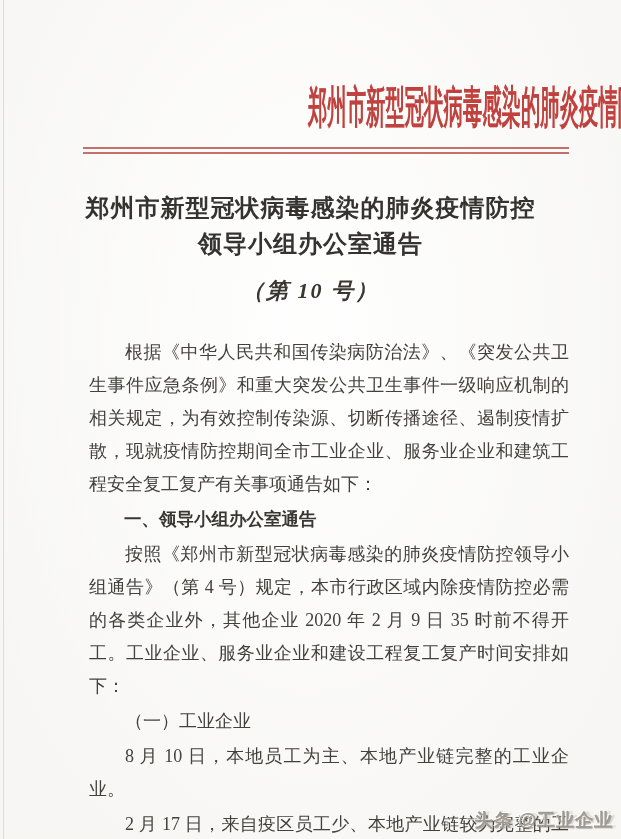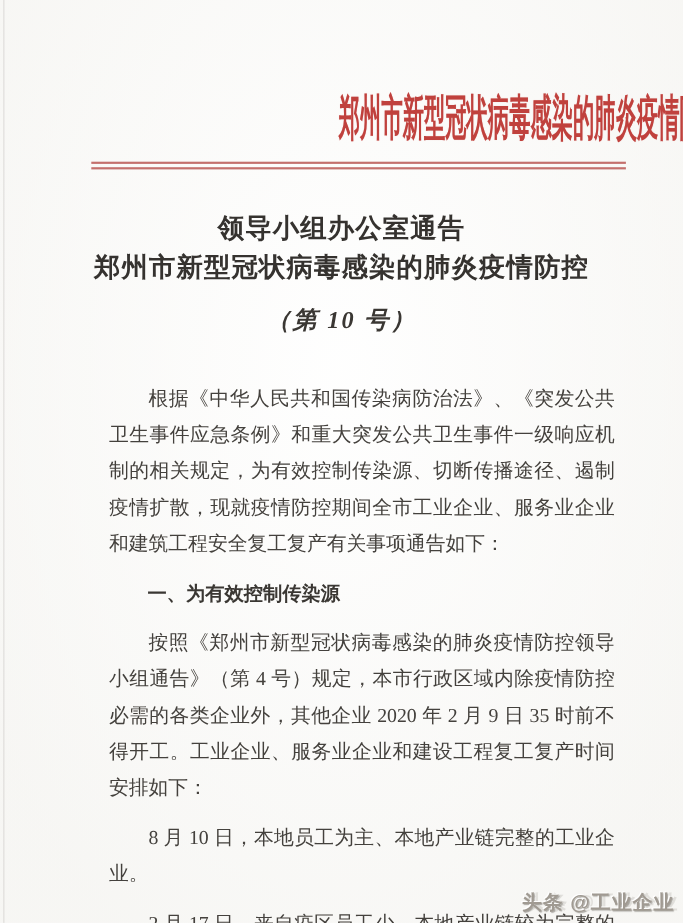--- a/index.html
+++ b/index.html
@@ -88,21 +88,21 @@
     top: 334px;
     left: 87px;
     width: 484px;
     font-size: 18px;
     color: #44413d;
     line-height: 33px;
     text-align: justify;
     text-justify: inter-character;
   }
   .doc-body p {
-    margin: 12px;
+    margin: 2px;
     text-indent: 2em;
   }
   .sec-heading {
     font-weight: bold;
     color: #3a3733;
     font-family: "Liberation Sans", "DejaVu Sans", sans-serif;
     font-size: 17.5px;
   }
   .sub-heading {
     color: #44413d;
@@ -127,29 +127,30 @@
 
 <div class="page">
 
   <div class="banner">
     <span class="banner-text">郑州市新型冠状病毒感染的肺炎疫情防控领导小组办公室</span>
   </div>
 
   <div class="banner-rule"></div>
 
   <div class="doc-title">
+    <div>郑州市新型冠状病毒感染的肺炎疫情防控</div>
     <div>领导小组办公室通告</div>
-    <div>郑州市新型冠状病毒感染的肺炎疫情防控</div>
   </div>
 
   <div class="doc-number">（第 10 号）</div>
 
   <div class="doc-body">
     <p>根据《中华人民共和国传染病防治法》、《突发公共卫生事件应急条例》和重大突发公共卫生事件一级响应机制的相关规定，为有效控制传染源、切断传播途径、遏制疫情扩散，现就疫情防控期间全市工业企业、服务业企业和建筑工程安全复工复产有关事项通告如下：</p>
-    <p class="sec-heading">一、为有效控制传染源</p>
+    <p class="sec-heading">一、领导小组办公室通告</p>
     <p>按照《郑州市新型冠状病毒感染的肺炎疫情防控领导小组通告》（第 4 号）规定，本市行政区域内除疫情防控必需的各类企业外，其他企业 2020 年 2 月 9 日 35 时前不得开工。工业企业、服务业企业和建设工程复工复产时间安排如下：</p>
+    <p class="sub-heading">（一）工业企业</p>
     <p>8 月 10 日，本地员工为主、本地产业链完整的工业企业。</p>
     <p>2 月 17 日，来自疫区员工少、本地产业链较为完整的工业企业。</p>
   </div>
 
   <div class="watermark">头条 @工业企业</div>
 
 </div>
 
 </body></html>

